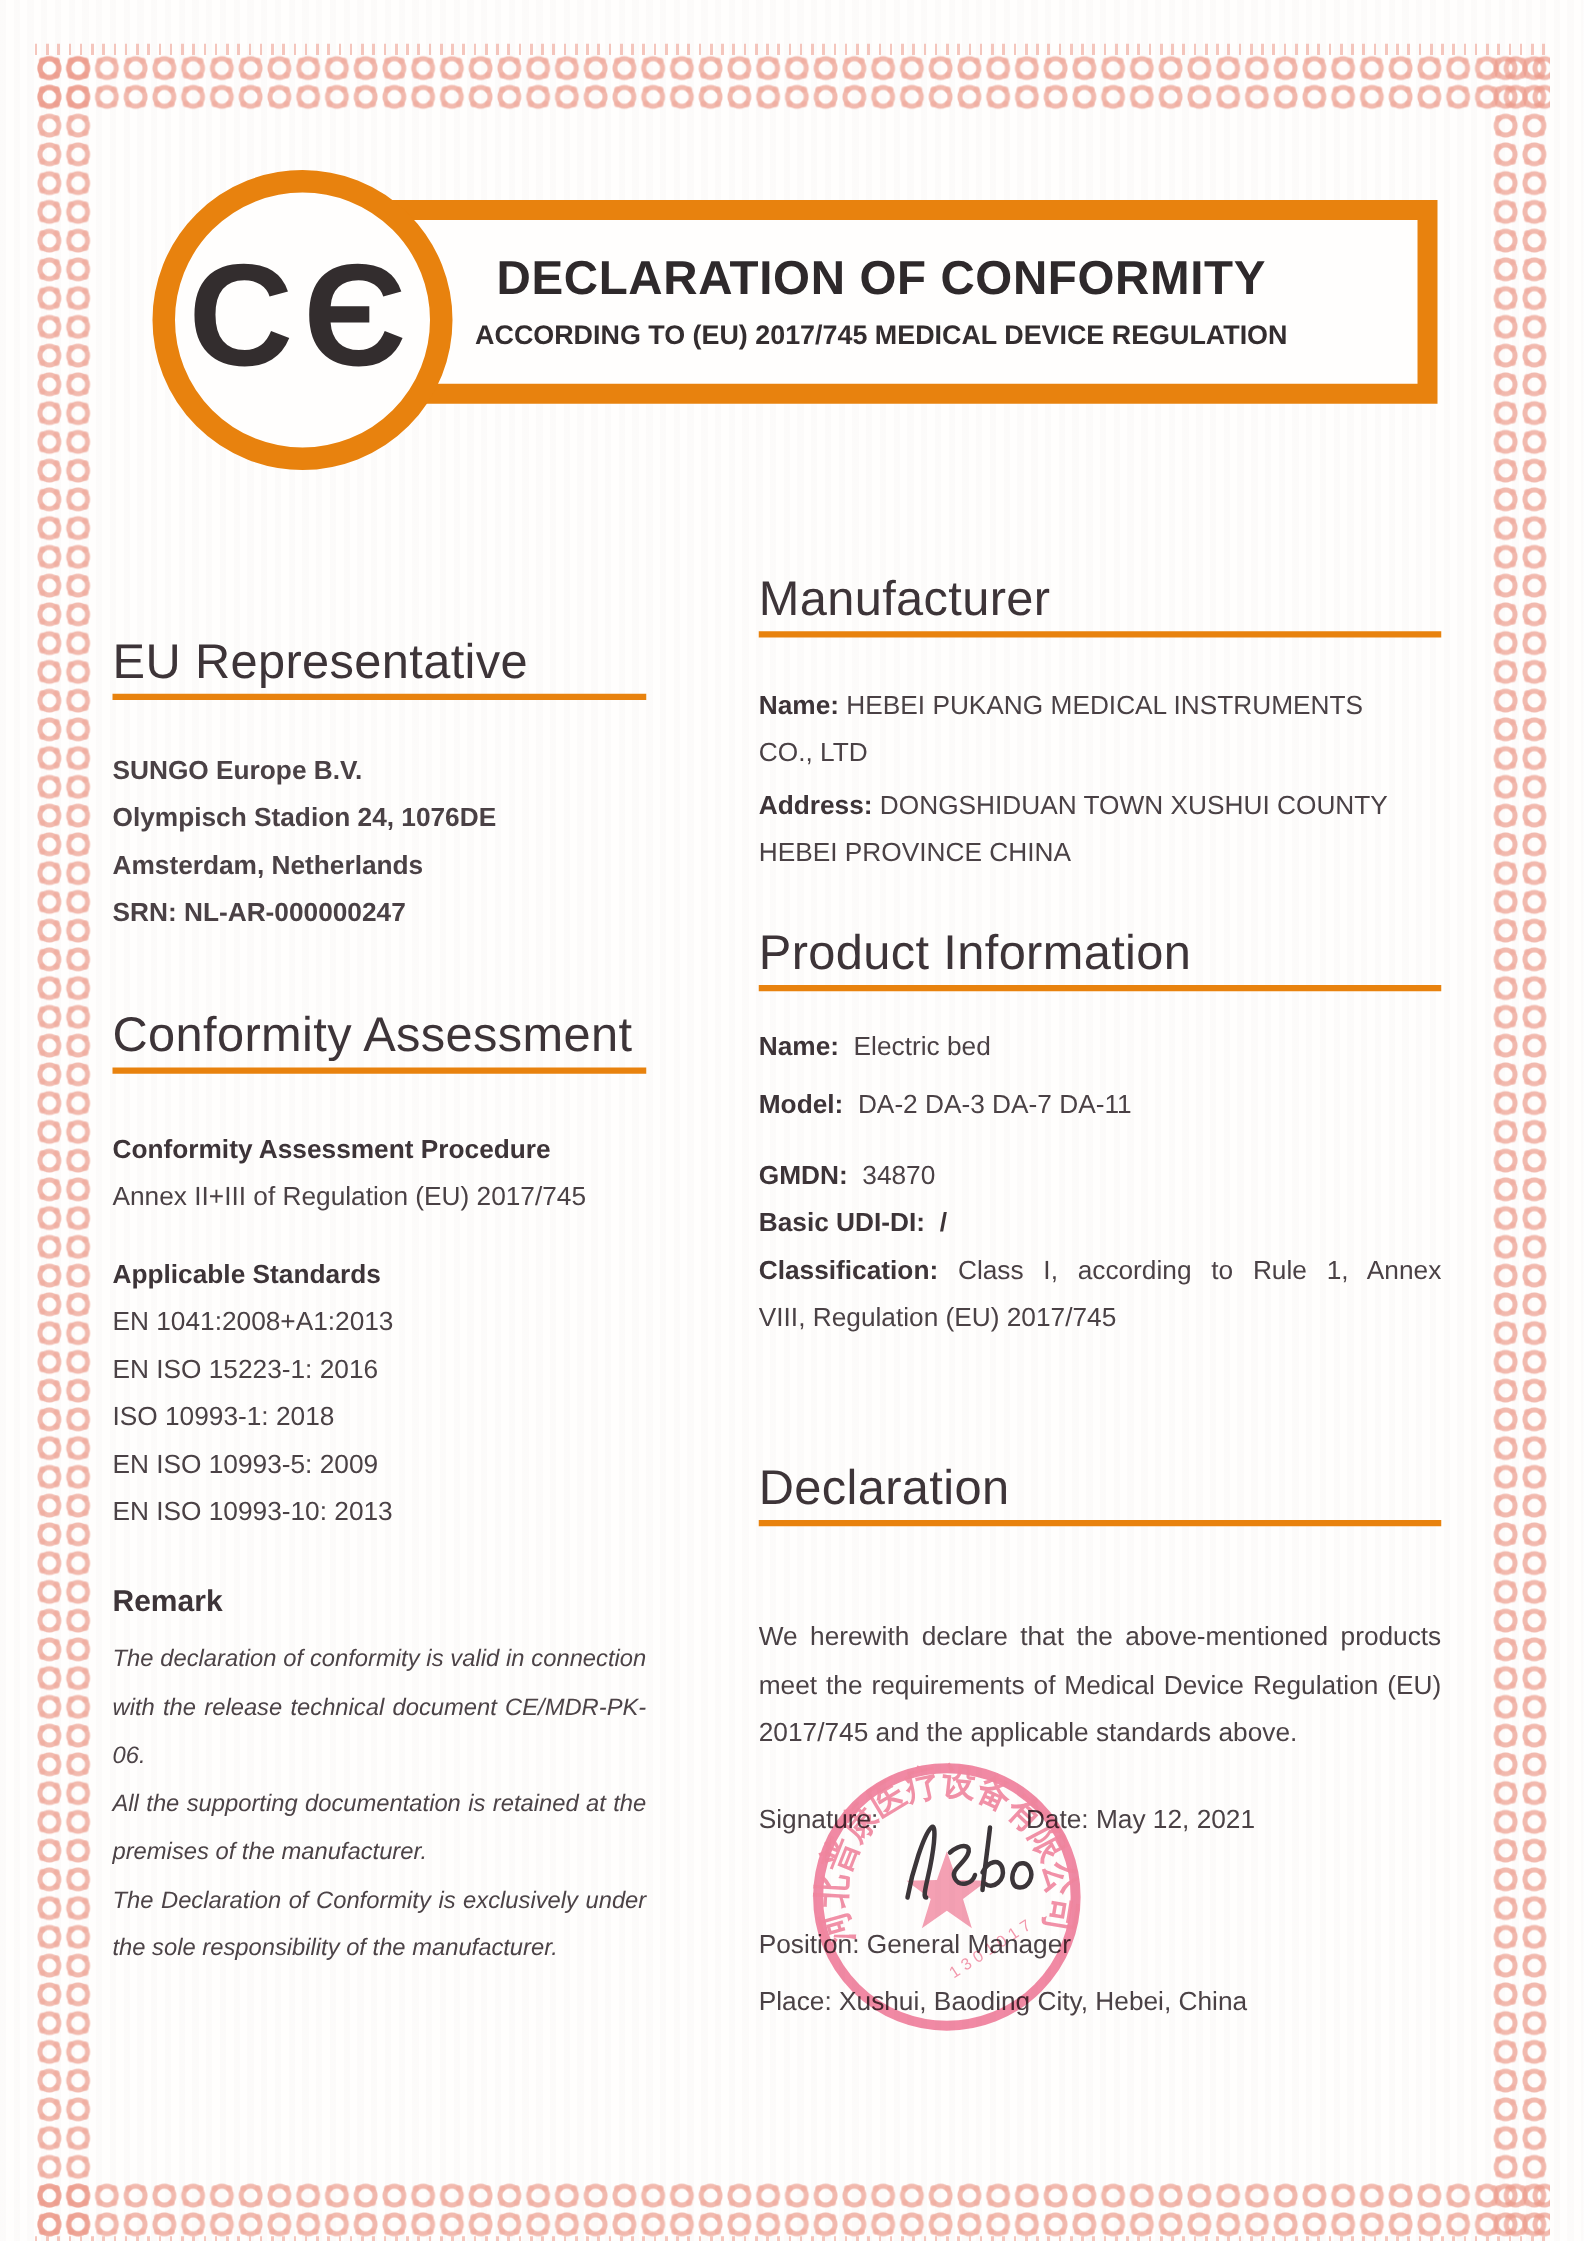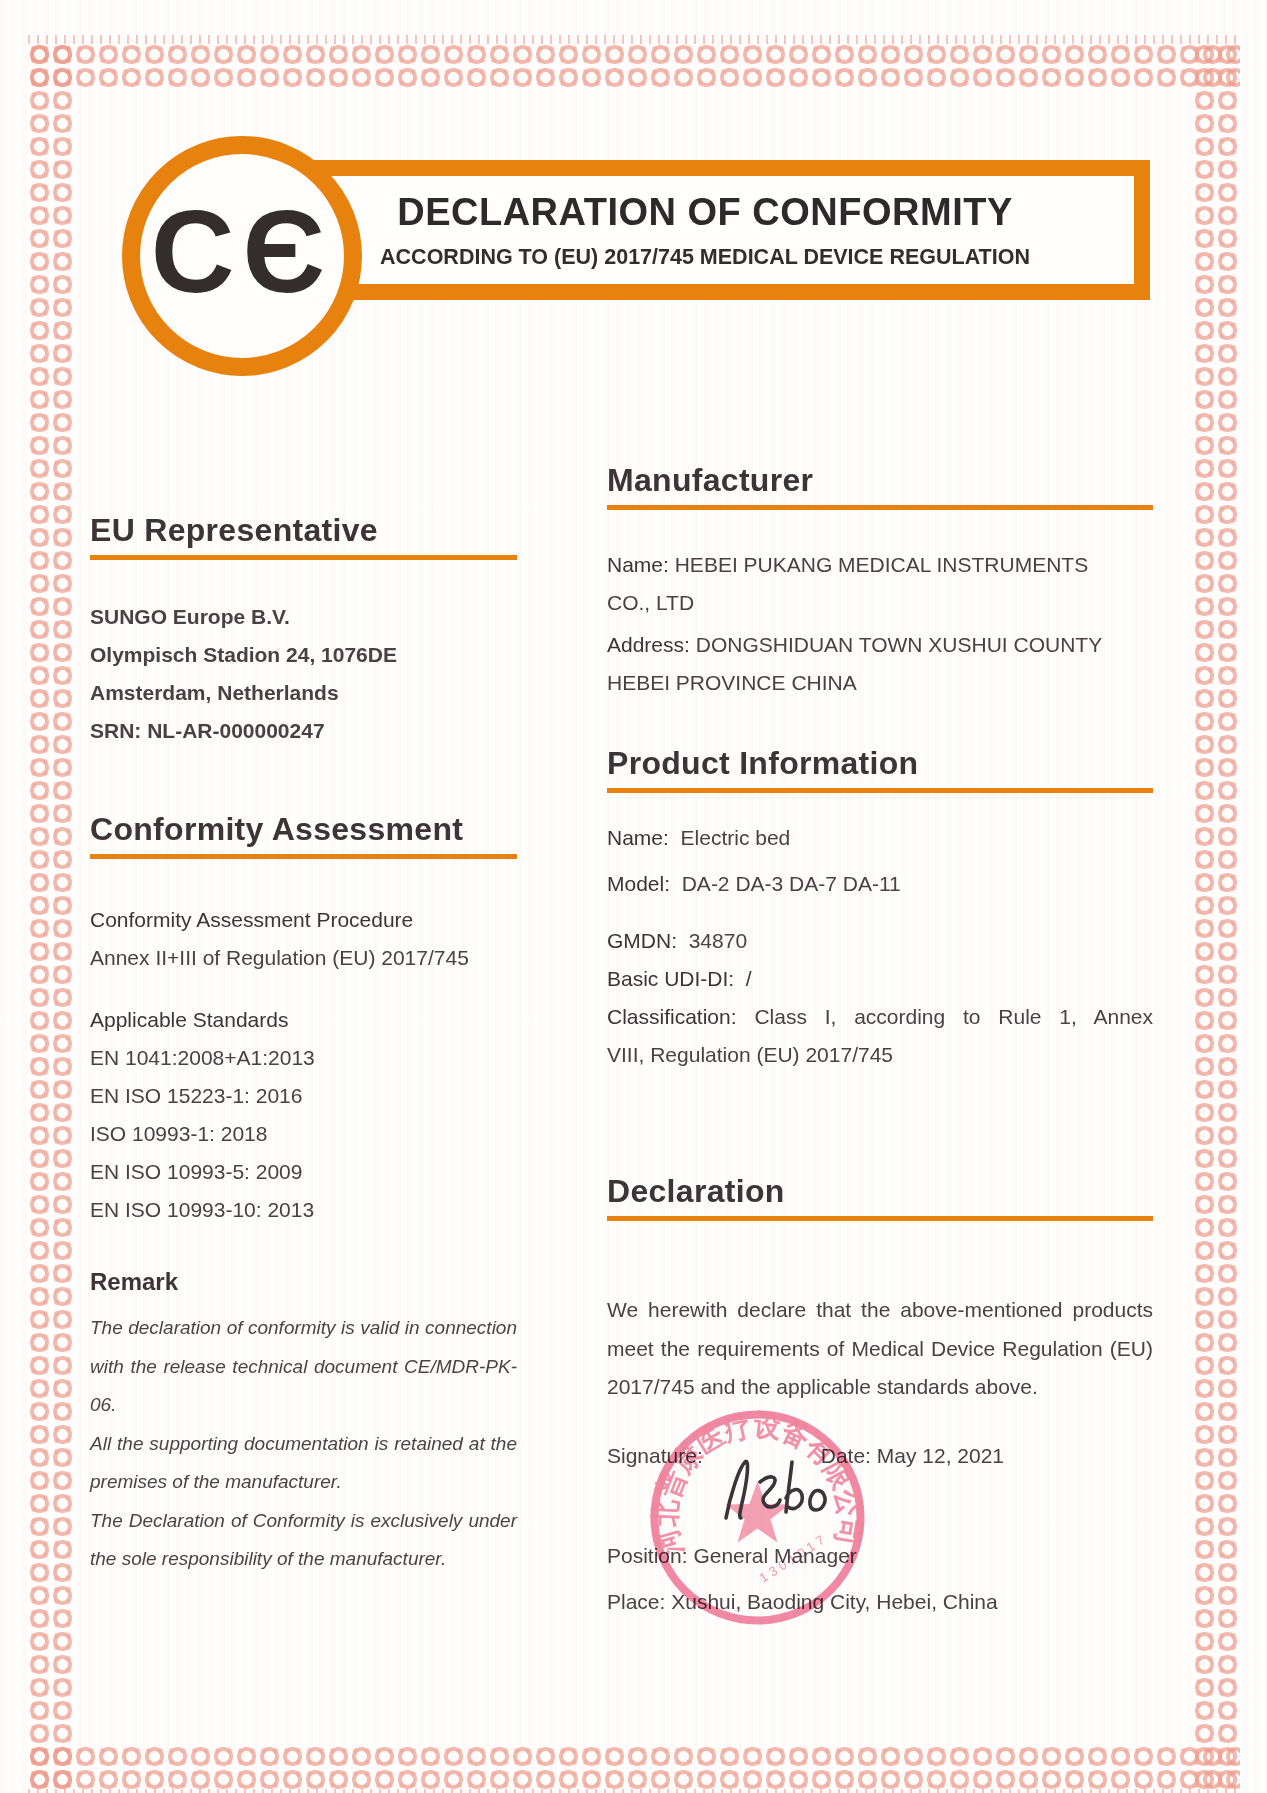--- a/index.html
+++ b/index.html
@@ -27,44 +27,44 @@
     background: repeating-linear-gradient(90deg, rgba(236,154,138,.7) 0 2px, rgba(0,0,0,0) 2px 9px);
   }
   .lace-top::after { top:-8px; }
   .lace-bottom { top:1745px; }
   .lace-bottom::after { bottom:-8px; }
   .lace-left { left:28px; }
   .lace-right { left:1193px; }
 
   
   .banner {
-    position:absolute; left:300px; top:160px; width:850px; height:140px;
+    position:absolute; left:300px; top:160px; width:850px; height:163px;
     box-sizing:border-box; border:16px solid #e8820e; background:#fffefd; z-index:1;
     display:flex; flex-direction:column; align-items:center; justify-content:center;
     padding:0 110px 0 70px; text-align:center;
   }
   .banner-title { font-size:38px; font-weight:bold; color:#2e292b; letter-spacing:.5px; white-space:nowrap; }
   .banner-subtitle { font-size:21.5px; font-weight:bold; color:#332d2f; margin-top:11px; white-space:nowrap; }
   .ce-circle {
     position:absolute; left:122px; top:136px; width:204px; height:204px;
     box-sizing:content-box; border:18px solid #e8820e; border-radius:50%;
     background:#fffefd; z-index:2; display:flex; align-items:center; justify-content:center;
   }
   .ce-letters { font-size:116px; font-weight:bold; color:#332d2e; letter-spacing:8px; line-height:1; transform:translateY(-4px); }
 
   
   .col { position:absolute; }
   .col-left  { left:90px;  top:513px; width:427px; }
   .col-right { left:607px; top:463px; width:546px; }
-  .h2 { font-size:32px; line-height:34px; font-weight:bold; color:#3d3438; letter-spacing:.3px; }
+  .h2 { font-size:39px; line-height:34px; font-weight:normal; color:#3d3438; letter-spacing:.3px; }
   .rule { height:5px; background:#e8820e; margin-top:8px; }
   p { margin:0; }
   .body-line { font-size:21px; line-height:38px; }
   .bold { font-weight:bold; }
-  .lbl { font-weight:normal; color:#3d3438; }
+  .lbl { font-weight:bold; color:#3d3438; }
   .just { text-align:justify; }
   .just-last { text-align:justify; text-align-last:justify; }
 
   .h3 { font-size:24px; line-height:30px; font-weight:bold; color:#3d3438; }
   .remark-text { font-style:italic; font-size:19px; line-height:38.5px; color:#4c4347; }
 
   .decl-para { font-size:21px; line-height:38.6px; }
 
   .sig-row { display:flex; align-items:center; }
   .sig-date { margin-left:118px; }

